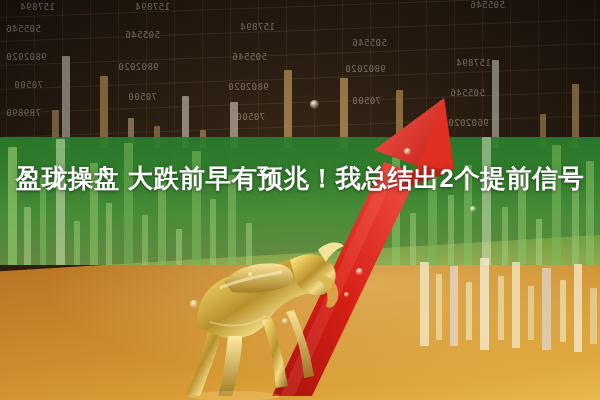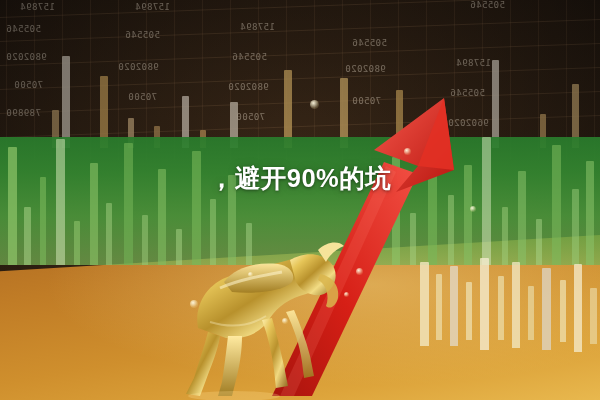--- a/index.html
+++ b/index.html
@@ -291,16 +291,16 @@
       <div class="bokeh" style="left: 404px; top: 148px; width: 7px; height: 7px;"></div>
       <div class="bokeh" style="left: 190px; top: 300px; width: 8px; height: 8px;"></div>
       <div class="bokeh" style="left: 282px; top: 318px; width: 6px; height: 6px;"></div>
       <div class="bokeh" style="left: 356px; top: 268px; width: 7px; height: 7px;"></div>
       <div class="bokeh" style="left: 344px; top: 292px; width: 5px; height: 5px;"></div>
       <div class="bokeh" style="left: 248px; top: 272px; width: 5px; height: 5px;"></div>
       <div class="bokeh" style="left: 470px; top: 206px; width: 6px; height: 6px;"></div>
     </div>
 
   <div class="headline">
-    <span class="l2">，避开90%的坑</span>
+    <span class="l1">盈珑操盘 大跌前早有预兆！我总结出2个提前信号</span>
   </div>
 
 </div>
 
 </body></html>

